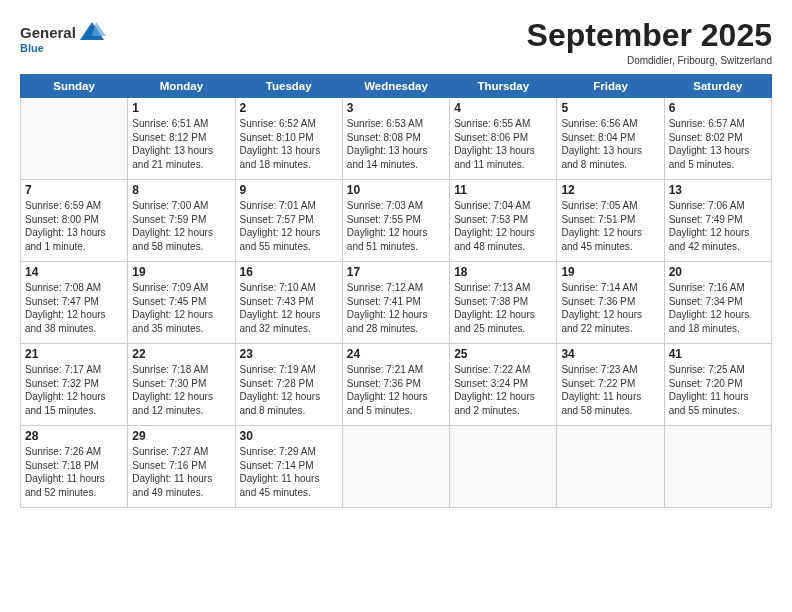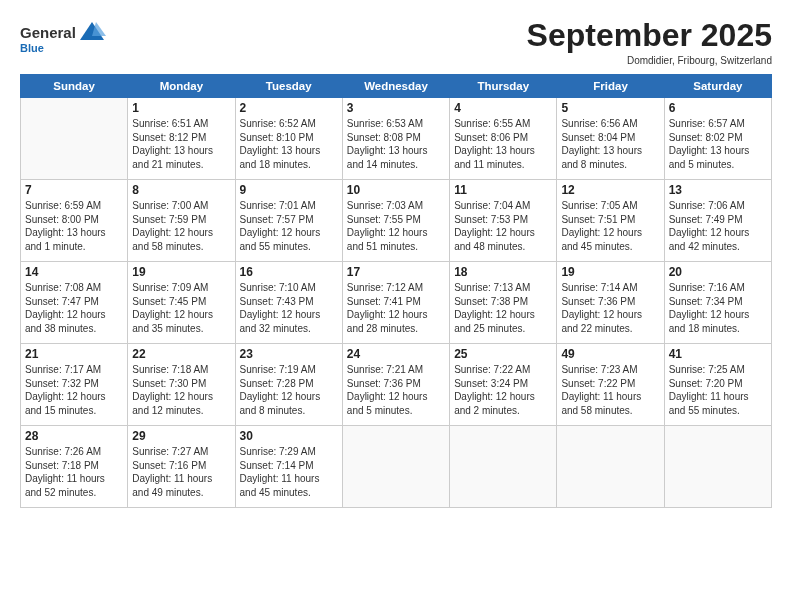--- a/index.html
+++ b/index.html
@@ -305,21 +305,21 @@
 and 5 minutes.</div>
           </td>
           <td>
             <span class="day-number">25</span>
             <div class="day-info">Sunrise: 7:22 AM
 Sunset: 3:24 PM
 Daylight: 12 hours
 and 2 minutes.</div>
           </td>
           <td>
-            <span class="day-number">49</span>
+            <span class="day-number">34</span>
             <div class="day-info">Sunrise: 7:23 AM
 Sunset: 7:22 PM
 Daylight: 11 hours
 and 58 minutes.</div>
           </td>
           <td>
             <span class="day-number">41</span>
             <div class="day-info">Sunrise: 7:25 AM
 Sunset: 7:20 PM
 Daylight: 11 hours

